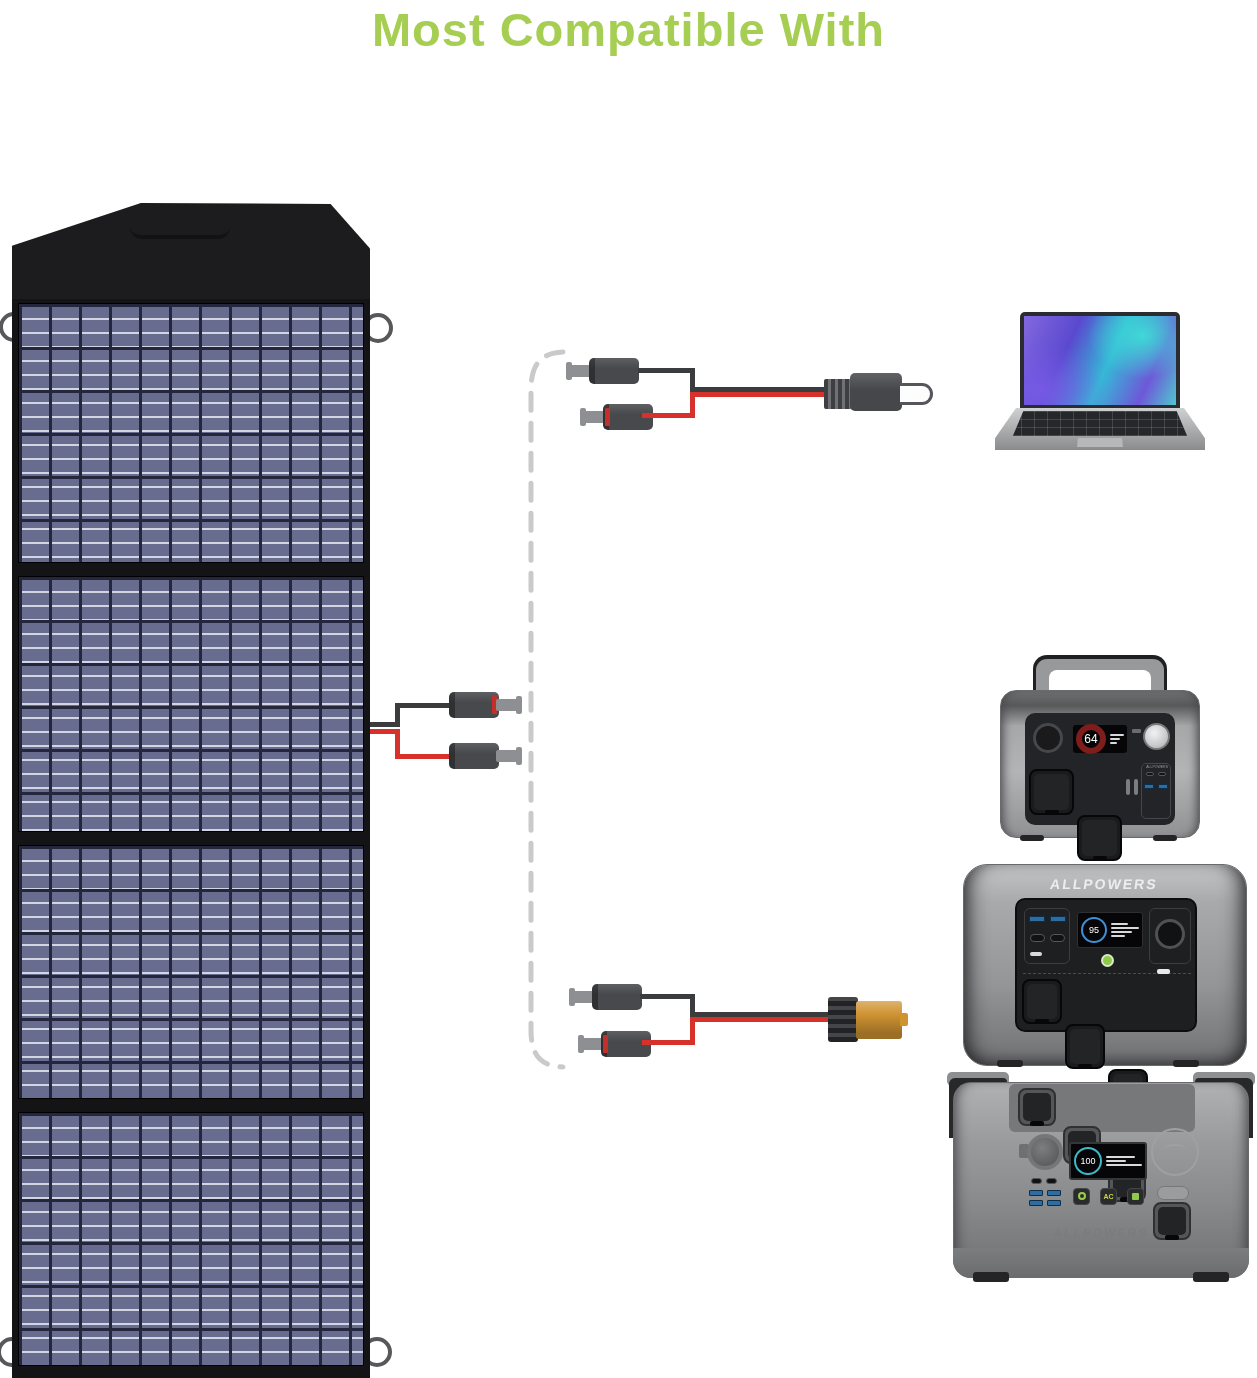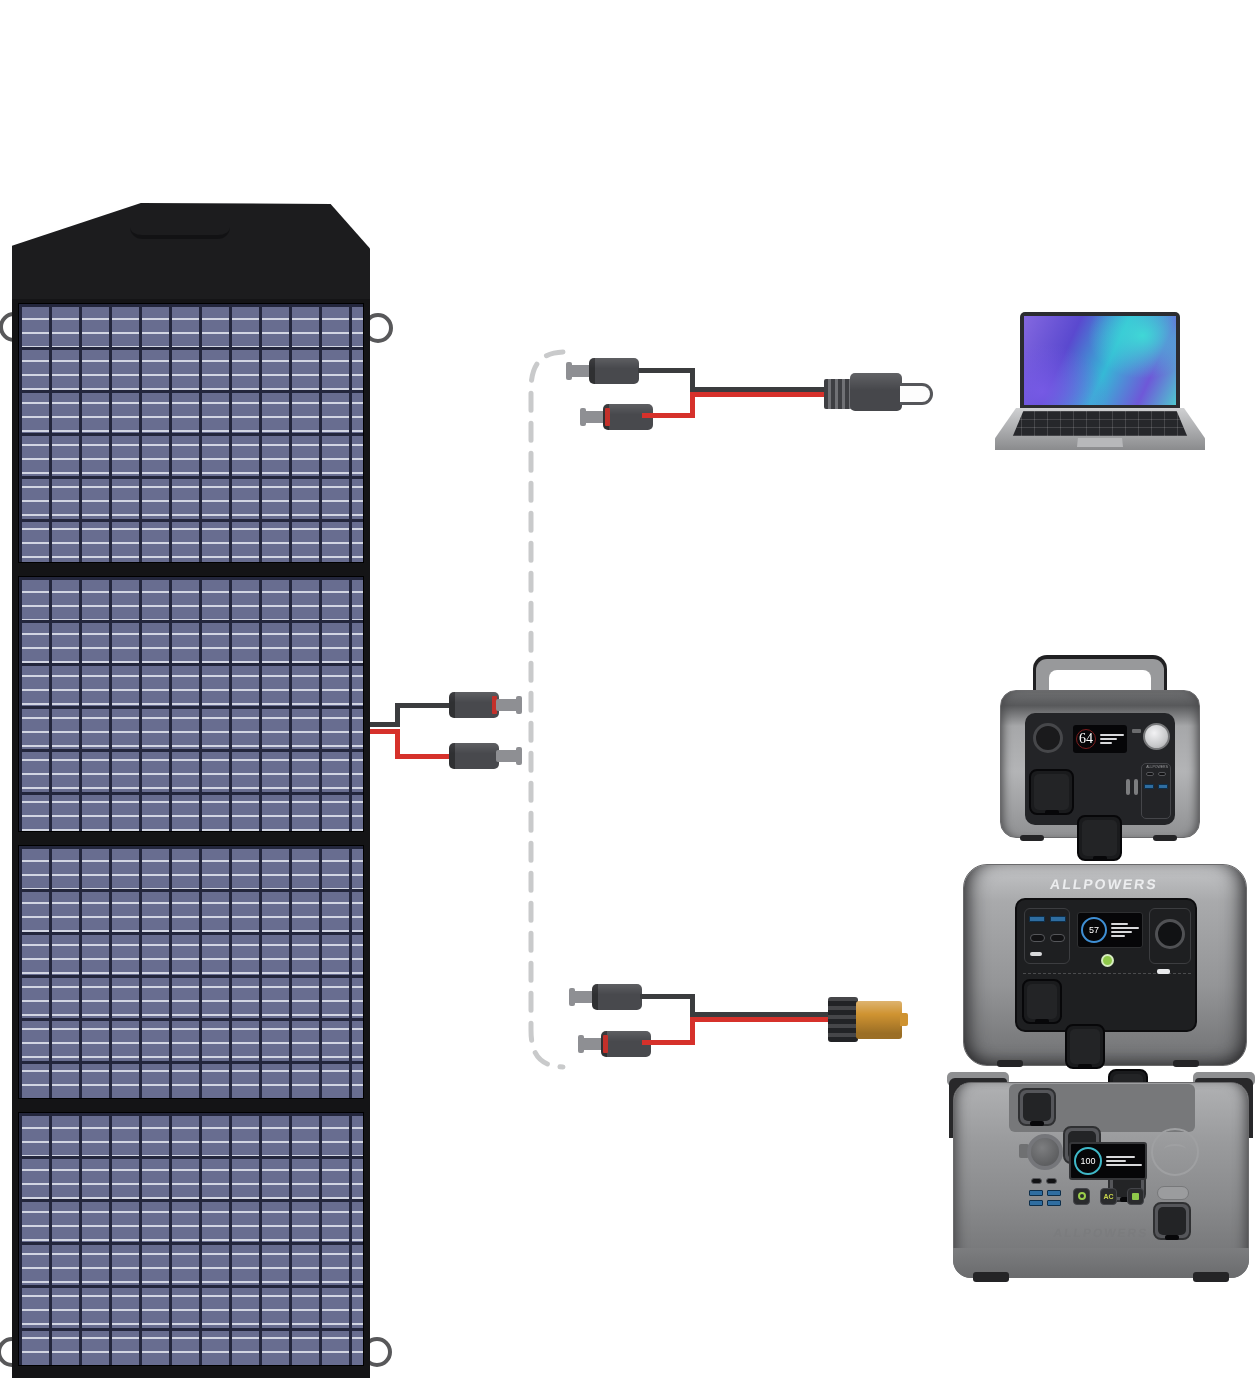--- a/index.html
+++ b/index.html
@@ -81,20 +81,21 @@
   .disp-lines{flex:1;display:flex;flex-direction:column;gap:2px;}
   .disp-lines i{display:block;height:2px;background:#d8d9db;border-radius:1px;}
   .brand{font-weight:bold;letter-spacing:2px;transform:skewX(-8deg);}
   .foot{background:#242426;border-radius:3px;}
 </style>
 </head>
 <body>
 
 <div id="canvas">
 
+  <div class="abs title">Most Compatible With</div>
 
   <div class="abs ring" style="left:-1px;top:312px;"></div>
   <div class="abs ring" style="left:363px;top:313px;"></div>
   <div class="abs ring" style="left:-3px;top:1337px;"></div>
   <div class="abs ring" style="left:362px;top:1337px;"></div>
 
   <div class="abs panel">
     <div class="panel-cap">
       <div class="panel-handle"></div>
     </div>
@@ -180,21 +181,21 @@
     <div class="abs" style="left:38px;top:0;width:134px;height:46px;background:#202022;border-radius:14px 14px 0 0;">
       <div class="abs" style="left:3px;top:4px;width:128px;height:42px;background:#98999b;border-radius:11px 11px 0 0;"></div>
       <div class="abs" style="left:16px;top:15px;width:102px;height:31px;background:#fff;border-radius:8px 8px 0 0;"></div>
     </div>
     <div class="abs ps-body" style="left:5px;top:35px;width:200px;height:148px;border-radius:16px;
          background:linear-gradient(180deg,#6f7072 0%,#58595b 10%,#a6a7a9 24%,#b3b4b6 55%,#909193 100%);
          box-shadow:inset 8px 0 10px -6px #4a4a4c, inset -8px 0 10px -6px #4a4a4c;"></div>
     <div class="abs" style="left:30px;top:58px;width:150px;height:112px;background:#232427;border-radius:10px;">
       <div class="abs" style="left:8px;top:10px;width:30px;height:30px;border-radius:50%;background:#1a1a1c;border:3px solid #46474a;box-sizing:border-box;"></div>
       <div class="abs disp" style="left:48px;top:12px;width:54px;height:28px;">
-        <div class="ringpct" style="width:18px;height:18px;border:1px solid #7f1d1d;font-size:14px;font-family:Liberation Serif, serif;">64</div>
+        <div class="ringpct" style="width:18px;height:18px;border:6px solid #7f1d1d;font-size:12px;">64</div>
         <div class="disp-lines">
             <i></i>
             <i style="width:70%;"></i>
             <i style="width:50%;"></i>
           </div>
       </div>
       <div class="abs" style="left:107px;top:16px;width:9px;height:4px;background:#6a6b6d;border-radius:1px;"></div>
       <div class="abs" style="left:118px;top:10px;width:27px;height:27px;border-radius:50%;border:2px solid #77787a;
            background:radial-gradient(circle at 40% 35%,#f2f2f4,#c9cacc 60%,#9fa0a2);box-sizing:border-box;"></div>
       <div class="abs ac-cover" style="left:4px;top:56px;width:45px;height:46px;"></div>
@@ -228,21 +229,21 @@
           <span class="usb-blue" style="width:16px;height:6px;display:block;"></span>
           <span class="usb-blue" style="width:16px;height:6px;display:block;"></span>
         </div>
         <div style="display:flex;justify-content:center;gap:5px;margin-top:12px;">
           <span class="oval-port" style="width:15px;height:8px;display:block;border-radius:5px;"></span>
           <span class="oval-port" style="width:15px;height:8px;display:block;border-radius:5px;"></span>
         </div>
         <div style="margin:10px 0 0 5px;width:12px;height:4px;background:#d8d9db;border-radius:2px;"></div>
       </div>
       <div class="abs disp" style="left:60px;top:12px;width:66px;height:36px;border:1px solid #2e2f31;">
-        <div class="ringpct" style="width:22px;height:22px;border:2px solid #3f8fd4;font-size:9px;">57</div>
+        <div class="ringpct" style="width:22px;height:22px;border:2px solid #3f8fd4;font-size:9px;">95</div>
         <div class="disp-lines">
             <i style="width:60%;"></i>
             <i></i>
             <i style="width:75%;"></i>
             <i style="width:50%;"></i>
           </div>
       </div>
       <div class="abs" style="left:132px;top:8px;width:42px;height:56px;border:1px solid #3c3d40;border-radius:6px;box-sizing:border-box;">
         <div style="margin:10px auto 0 auto;width:30px;height:30px;border-radius:50%;background:#111214;border:3px solid #505154;box-sizing:border-box;"></div>
       </div>

